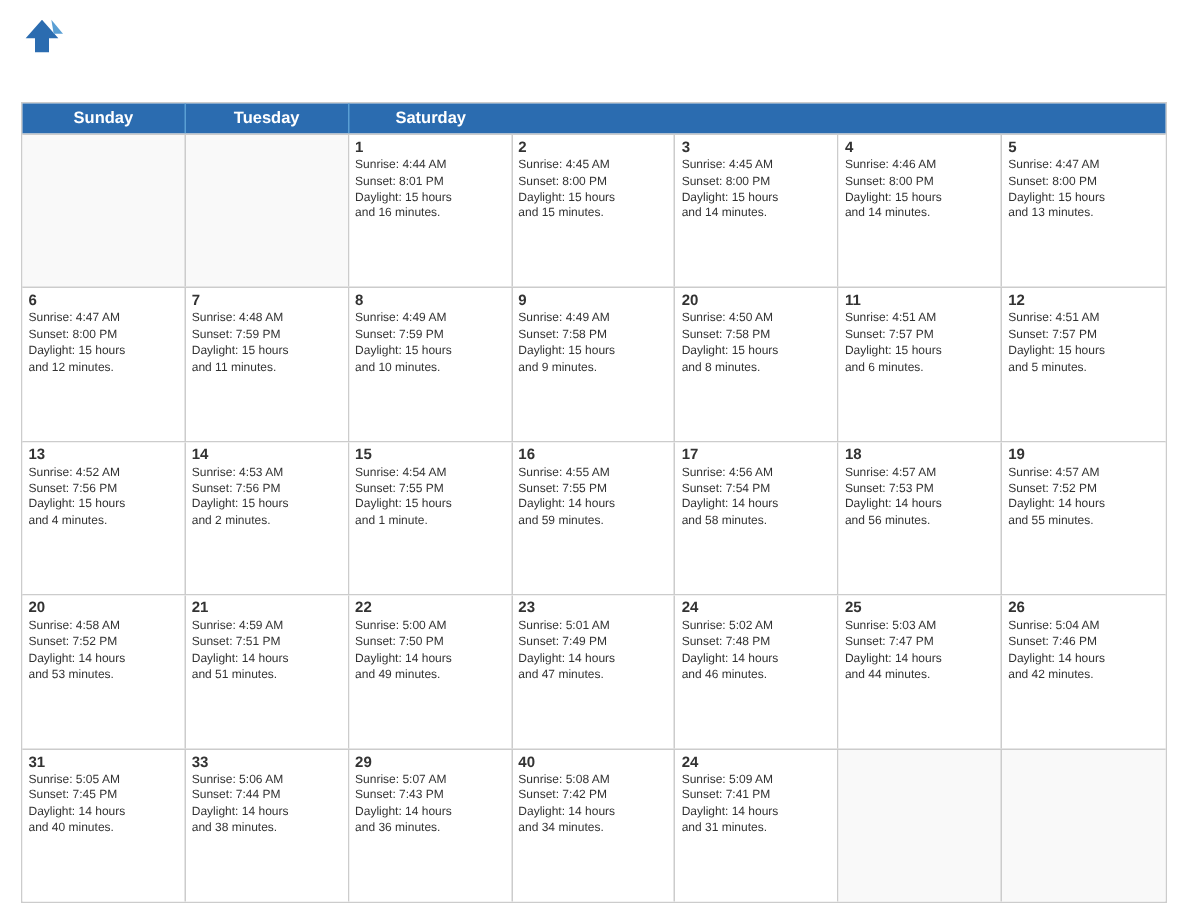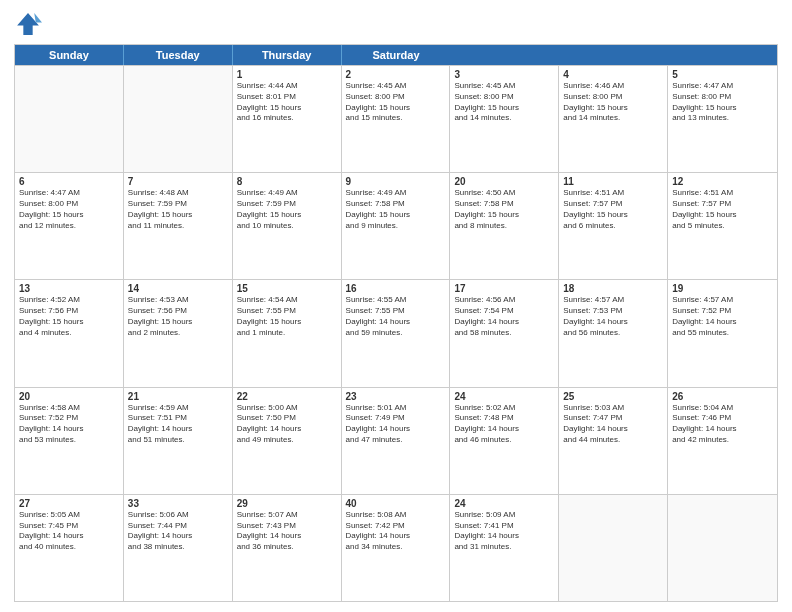--- a/index.html
+++ b/index.html
@@ -9,20 +9,21 @@
       width: 792px;
       height: 612px;
       overflow: hidden;
     }
     .page {
       width: 792px;
       height: 612px;
       padding: 10px 14px 10px 14px;
       display: flex;
       flex-direction: column;
+      gap: 24px;
     }
     .header {
       display: flex;
       justify-content: space-between;
       align-items: flex-start;
       margin-bottom: 6px;
     }
     .logo {
       display: flex;
       align-items: center;
@@ -118,21 +119,20 @@
     <div class="title-block">
       <div class="month-title"></div>
       <div class="location"></div>
     </div>
   </div>
 
   <div class="calendar">
     <div class="cal-header">
     <div class="cal-header-cell">Sunday</div>
         <div class="cal-header-cell">Tuesday</div>
-        <div class="cal-header-cell">Thursday</div>
         <div class="cal-header-cell">Saturday</div>
       </div>
     <div class="cal-body">
     <div class="cal-row">
           <div class="cal-cell empty"></div>
           <div class="cal-cell empty"></div>
           <div class="cal-cell">
             <div class="day-num">1</div>
             <div class="cell-text">Sunrise: 4:44 AM<br>Sunset: 8:01 PM<br>Daylight: 15 hours<br>and 16 minutes.</div>
           </div>
@@ -238,21 +238,21 @@
             <div class="day-num">25</div>
             <div class="cell-text">Sunrise: 5:03 AM<br>Sunset: 7:47 PM<br>Daylight: 14 hours<br>and 44 minutes.</div>
           </div>
           <div class="cal-cell">
             <div class="day-num">26</div>
             <div class="cell-text">Sunrise: 5:04 AM<br>Sunset: 7:46 PM<br>Daylight: 14 hours<br>and 42 minutes.</div>
           </div>
         </div>
         <div class="cal-row">
           <div class="cal-cell">
-            <div class="day-num">27</div>
+            <div class="day-num">31</div>
             <div class="cell-text">Sunrise: 5:05 AM<br>Sunset: 7:45 PM<br>Daylight: 14 hours<br>and 40 minutes.</div>
           </div>
           <div class="cal-cell">
             <div class="day-num">33</div>
             <div class="cell-text">Sunrise: 5:06 AM<br>Sunset: 7:44 PM<br>Daylight: 14 hours<br>and 38 minutes.</div>
           </div>
           <div class="cal-cell">
             <div class="day-num">29</div>
             <div class="cell-text">Sunrise: 5:07 AM<br>Sunset: 7:43 PM<br>Daylight: 14 hours<br>and 36 minutes.</div>
           </div>

